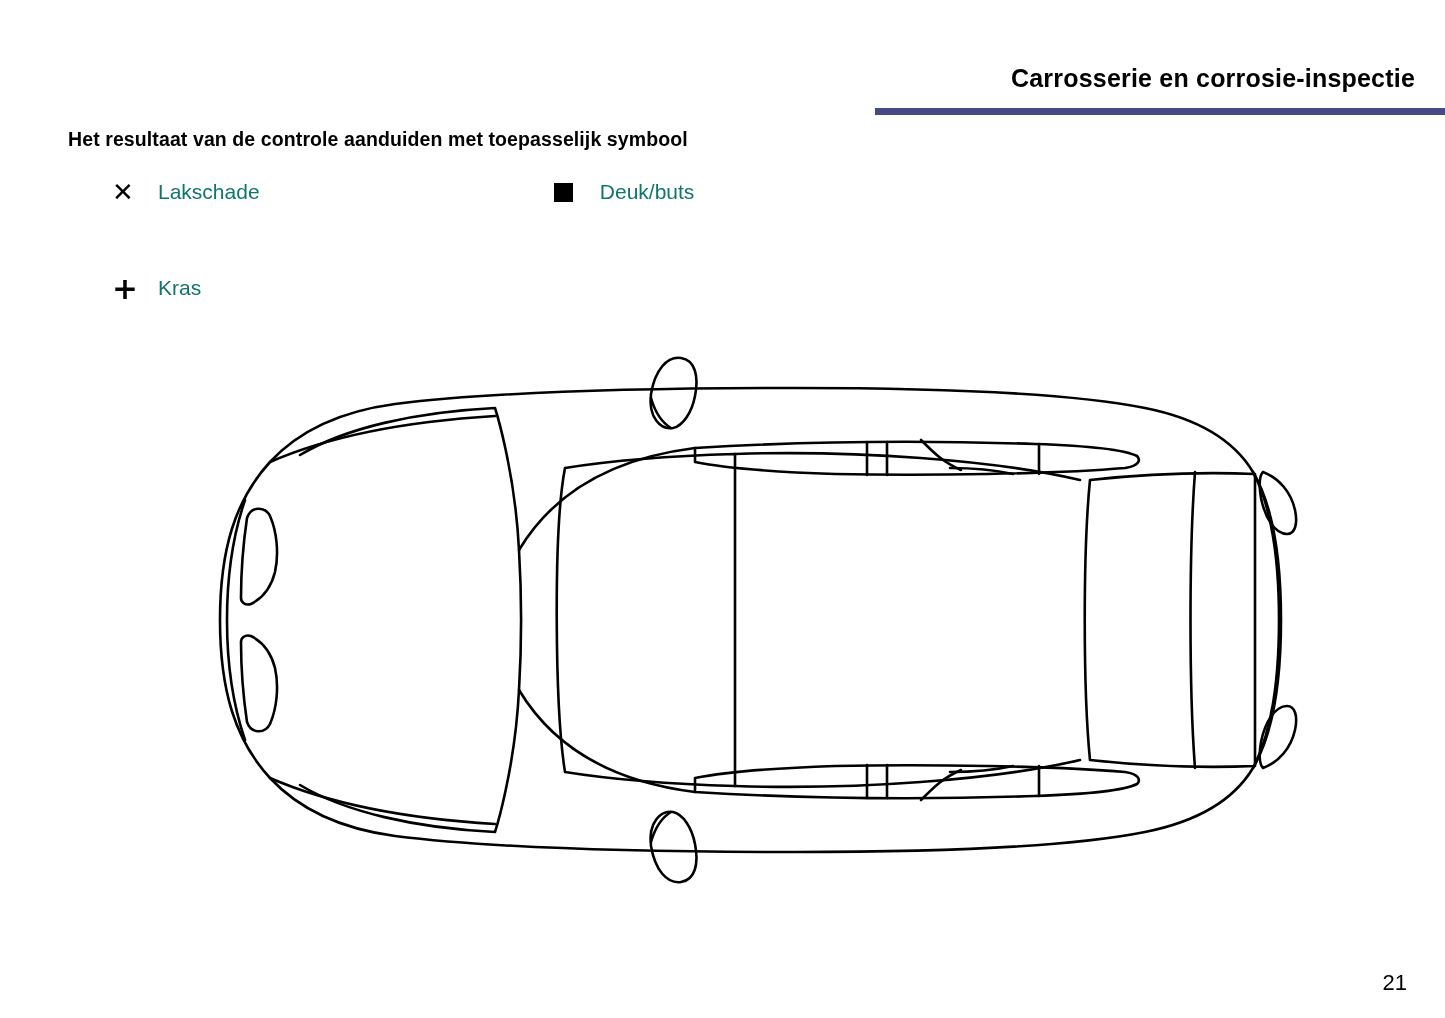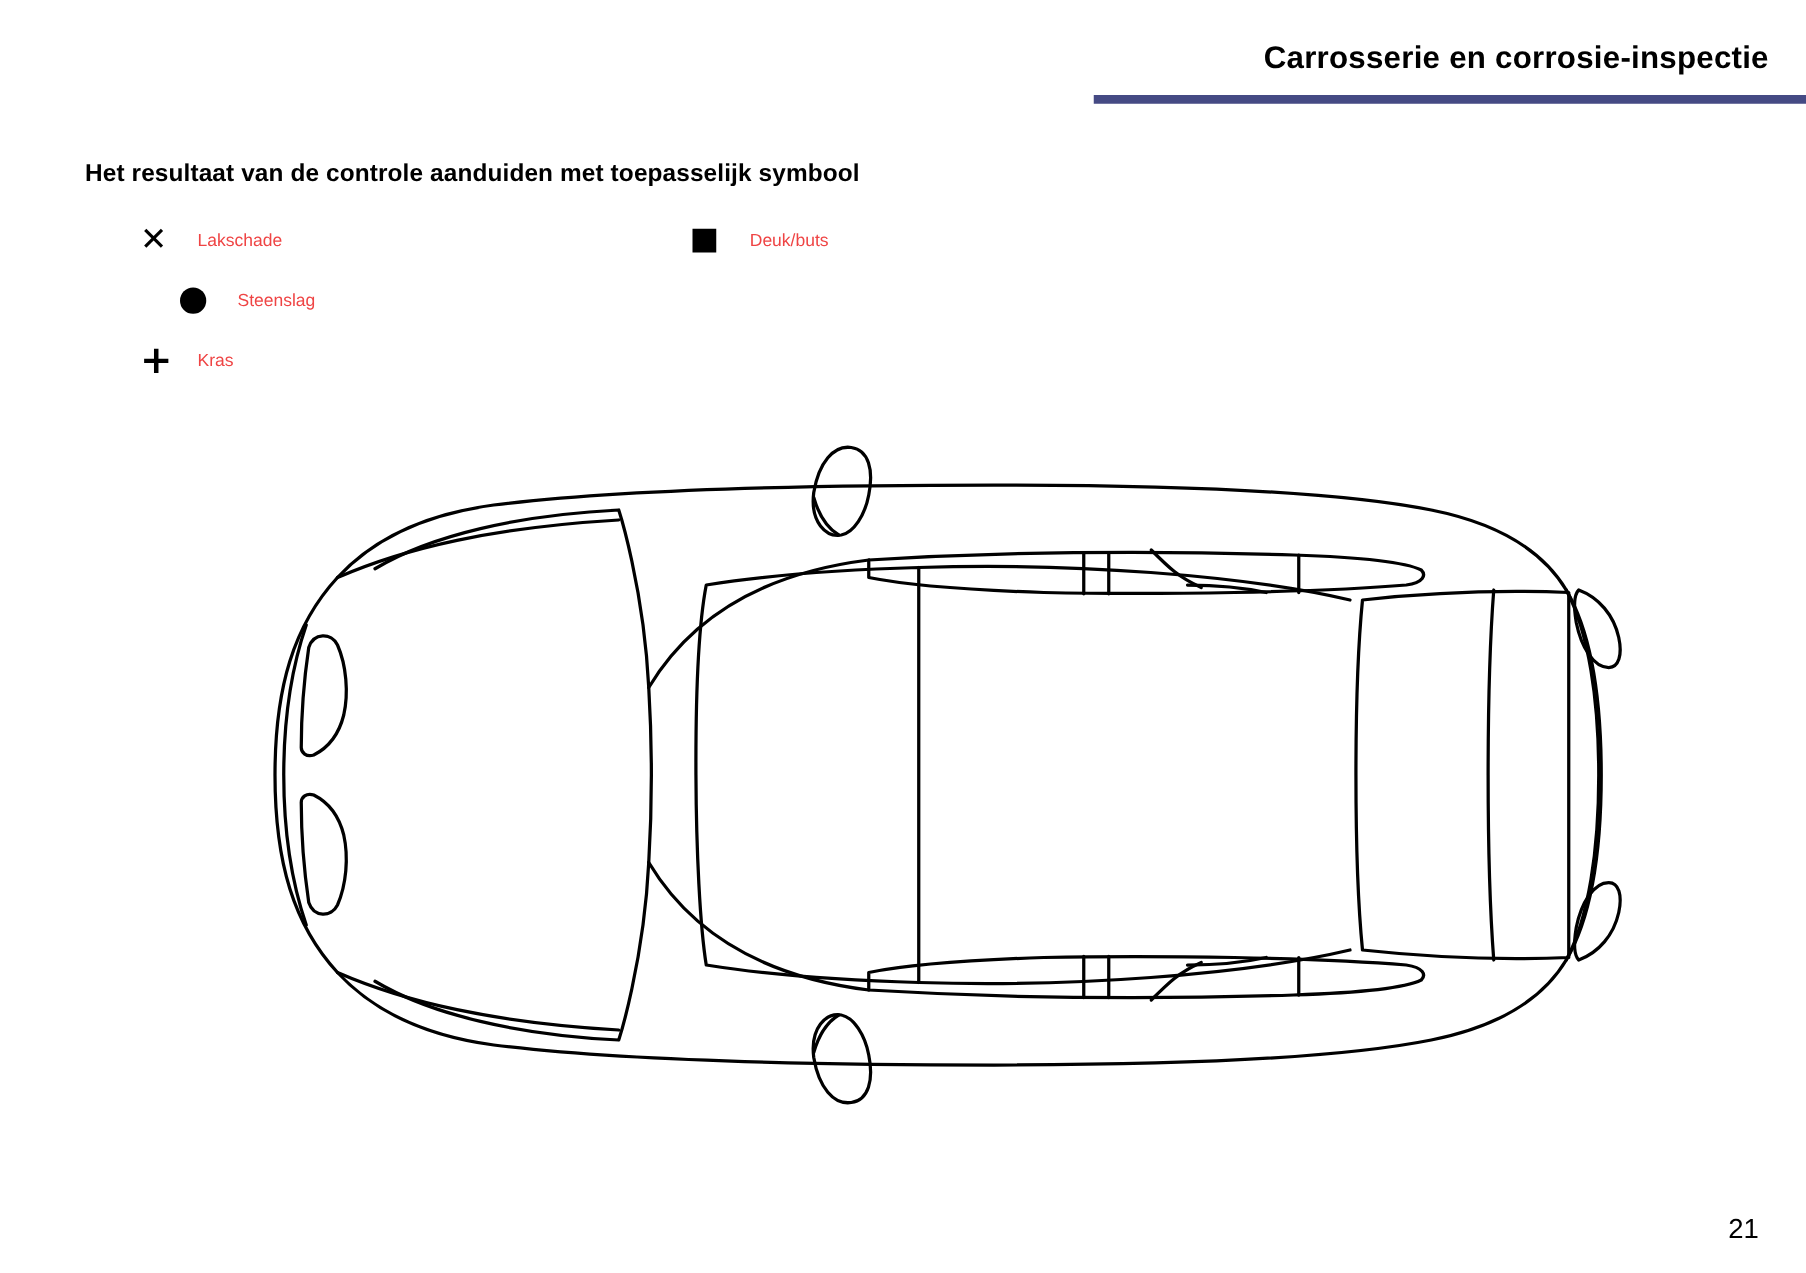--- a/index.html
+++ b/index.html
@@ -12,21 +12,21 @@
     height: 1018px;
     font-family: "Liberation Sans", sans-serif;
     color: #000000;
     position: relative;
     overflow: hidden;
   }
 
   
   .page-header {
     position: absolute;
-    top: 32px;
+    top: 64px;
     right: 0;
     left: 0;
     height: 56px;
   }
   .header-title {
     position: absolute;
     right: 30px;
     top: 0;
     font-size: 25px;
     font-weight: bold;
@@ -73,22 +73,22 @@
   .legend-cell.col2 { width: 330px; padding-left: 32px; }
 
   .legend-symbol {
     width: 46px;
     display: flex;
     align-items: center;
     justify-content: flex-start;
     flex: 0 0 auto;
   }
   .legend-label {
-    font-size: 14px;
-    color: #ef4444;
+    font-size: 21px;
+    color: #0f766e;
     white-space: nowrap;
   }
 
   
   .sym-x {
     font-size: 26px;
     font-weight: bold;
     line-height: 1;
     font-family: "DejaVu Sans", sans-serif;
   }
@@ -159,26 +159,20 @@
     </div>
     <div class="legend-cell col2">
       <span class="legend-symbol">
         <span class="sym-square"></span>
       </span>
       <span class="legend-label">Deuk/buts</span>
     </div>
   </div>
 
   <div class="legend-row">
-    <div class="legend-cell col2">
-      <span class="legend-symbol">
-        <span class="sym-circle"></span>
-      </span>
-      <span class="legend-label">Steenslag</span>
-    </div>
   </div>
 
   <div class="legend-row">
     <div class="legend-cell col1">
       <span class="legend-symbol">
         <span class="sym-plus">+</span>
       </span>
       <span class="legend-label">Kras</span>
     </div>
     <div class="legend-cell col2"></div>

